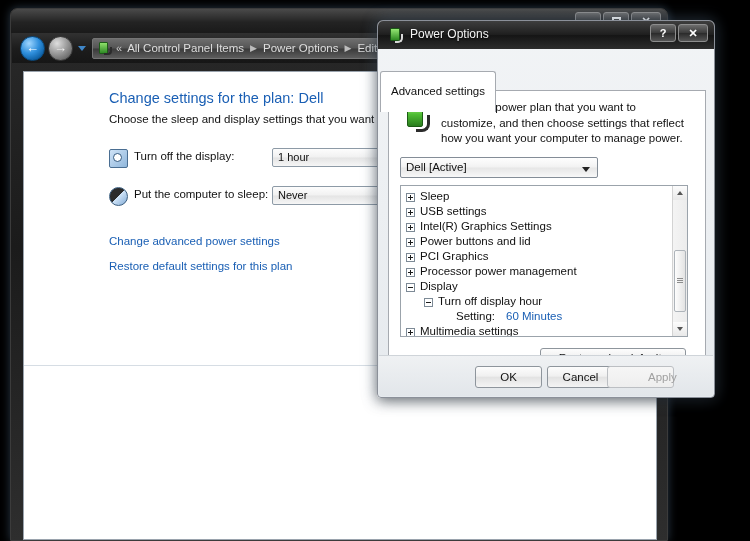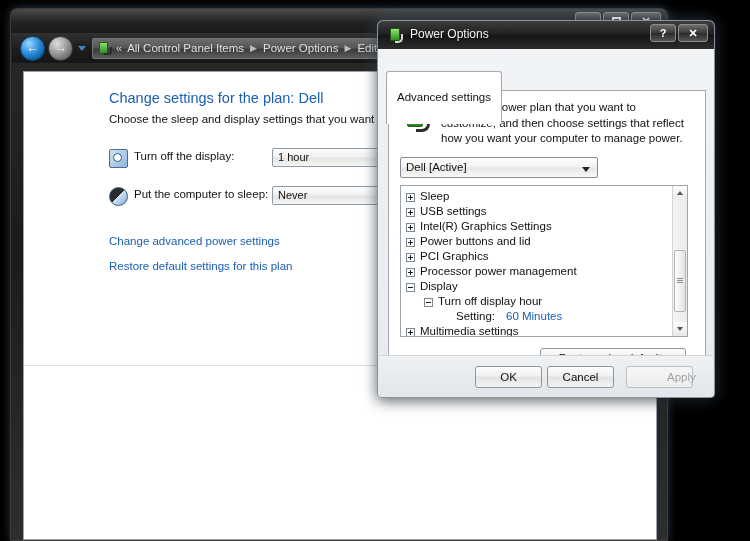--- a/index.html
+++ b/index.html
@@ -149,21 +149,21 @@
   #dlg-icon .p{
     position:absolute;left:8px;top:7px;width:6px;height:7px;
     border:2px solid #d8d8d8;border-top:none;border-left:none;border-radius:0 0 5px 0;
   }
   #dlg-title{
     position:absolute;left:32px;top:6px;color:#f4f4f4;font-size:12px;
     text-shadow:0 1px 2px rgba(0,0,0,.9);
   }
   #dlg-btns{position:absolute;right:6px;top:3px;display:flex;gap:2px;}
   #dlg-tab{
-    position:absolute;left:8px;top:50px;height:20px;padding:16px 10px;
+    position:absolute;left:2px;top:50px;height:20px;padding:10px 10px;
     background:#fff;border:1px solid #a6aab0;border-bottom:none;border-radius:3px 3px 0 0;
     font-size:11.5px;line-height:19px;color:#111;z-index:3;cursor:pointer;
   }
   #dlg-panel{
     position:absolute;left:10px;top:69px;width:318px;height:281px;
     background:#fff;border:1px solid #a6aab0;box-sizing:border-box;
   }
   #dlg-desc-icon{
     position:absolute;left:13px;top:12px;width:30px;height:30px;
   }
@@ -245,21 +245,21 @@
   }
   .btn.disabled{color:#a0a0a0;border-color:#bcbfc3;
     background:linear-gradient(180deg,#f6f6f6,#eeeeee);cursor:default;}
   #restore-defaults{position:absolute;right:19px;top:257px;width:146px;height:21px;line-height:19px;}
   #dlg-footer{
     position:absolute;left:1px;bottom:1px;width:calc(100% - 2px);height:40px;
     background:linear-gradient(180deg,#eff1f3,#e2e6ea);
     border-top:1px solid #cfd4d9;border-radius:0 0 4px 4px;
   }
   #dlg-footer .btn{position:absolute;top:10px;width:67px;height:22px;line-height:20px;}
-  #btn-ok{right:171px;} #btn-cancel{right:99px;} #btn-apply{right:20px;padding-left:40px;}
+  #btn-ok{right:171px;} #btn-cancel{right:99px;} #btn-apply{right:39px;padding-left:40px;}
 </style>
 </head>
 <body>
 
 <div id="cp-window">
 
   <div id="cp-titlebar">
     <div class="win-btns">
       <div class="win-btn"><span class="minbox"></span></div>
       <div class="win-btn"><span class="maxbox"></span></div>

